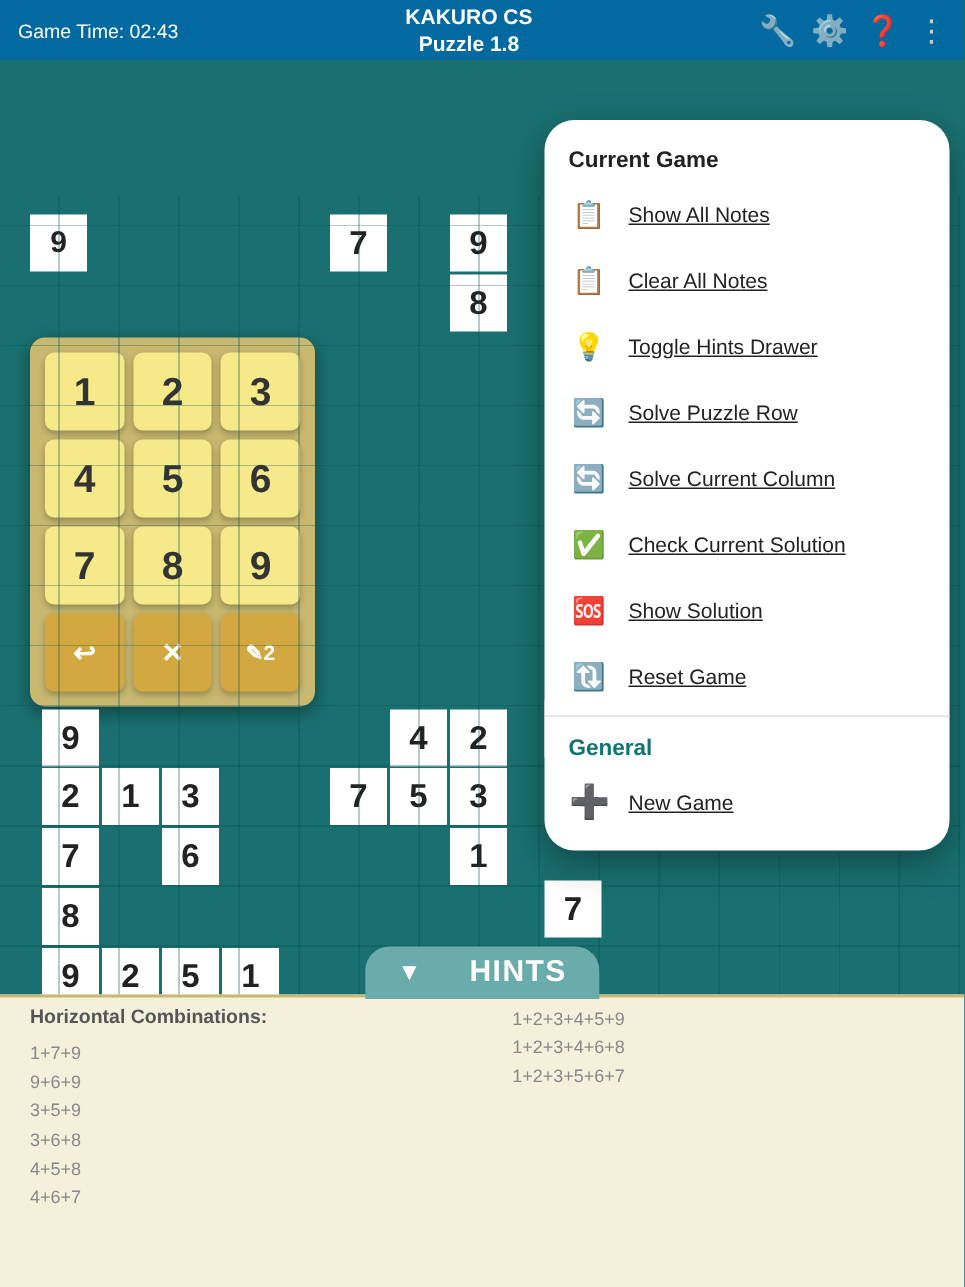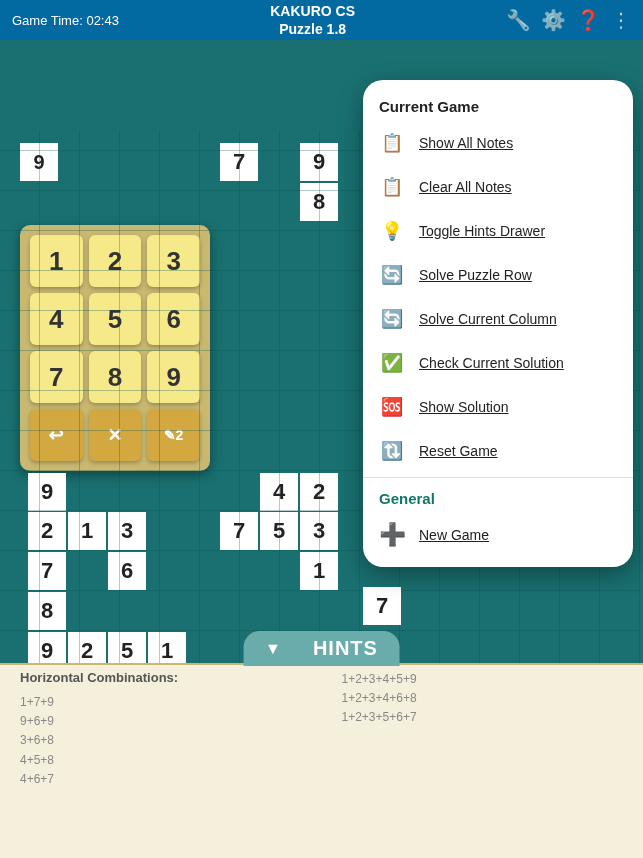--- a/index.html
+++ b/index.html
@@ -329,20 +329,21 @@
   <div class="hints-tab">
     <span class="hints-tab-icon">▼</span>
     <span class="hints-tab-label">HINTS</span>
   </div>
   <div class="hints-content">
     <div class="hints-col">
       <div class="hints-col-title">Horizontal Combinations:</div>
       <div class="hints-combination">
         <div>1+7+9</div>
         <div>9+6+9</div>
+        <div>3+5+9</div>
         <div>3+6+8</div>
         <div>4+5+8</div>
         <div>4+6+7</div>
       </div>
     </div>
     <div class="hints-col">
       <div class="hints-combination">
         <div>1+2+3+4+5+9</div>
         <div>1+2+3+4+6+8</div>
         <div>1+2+3+5+6+7</div>

